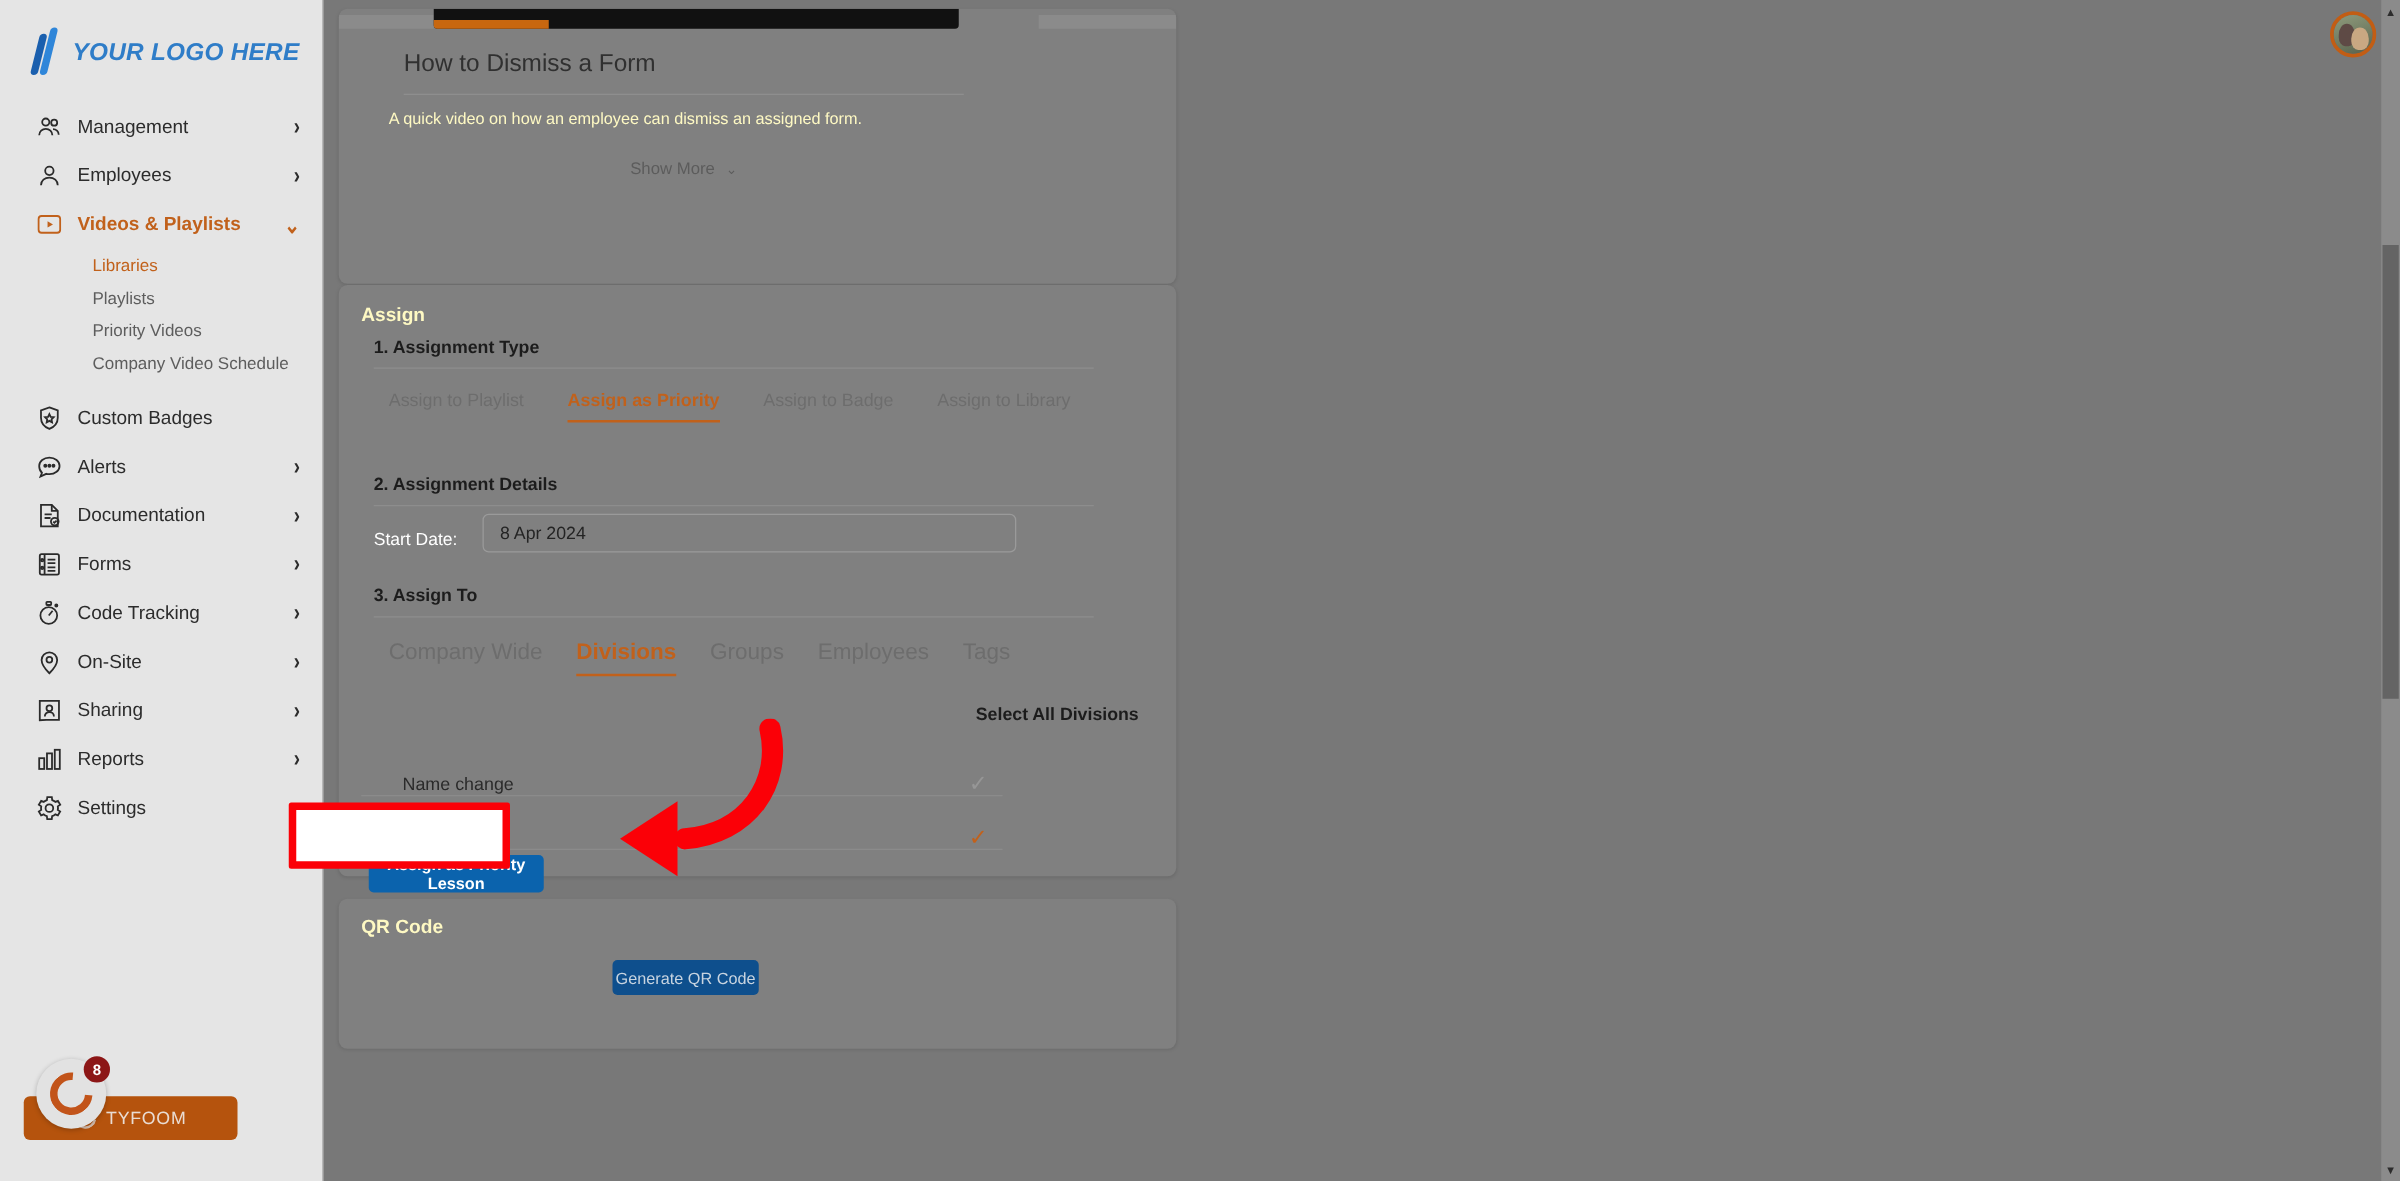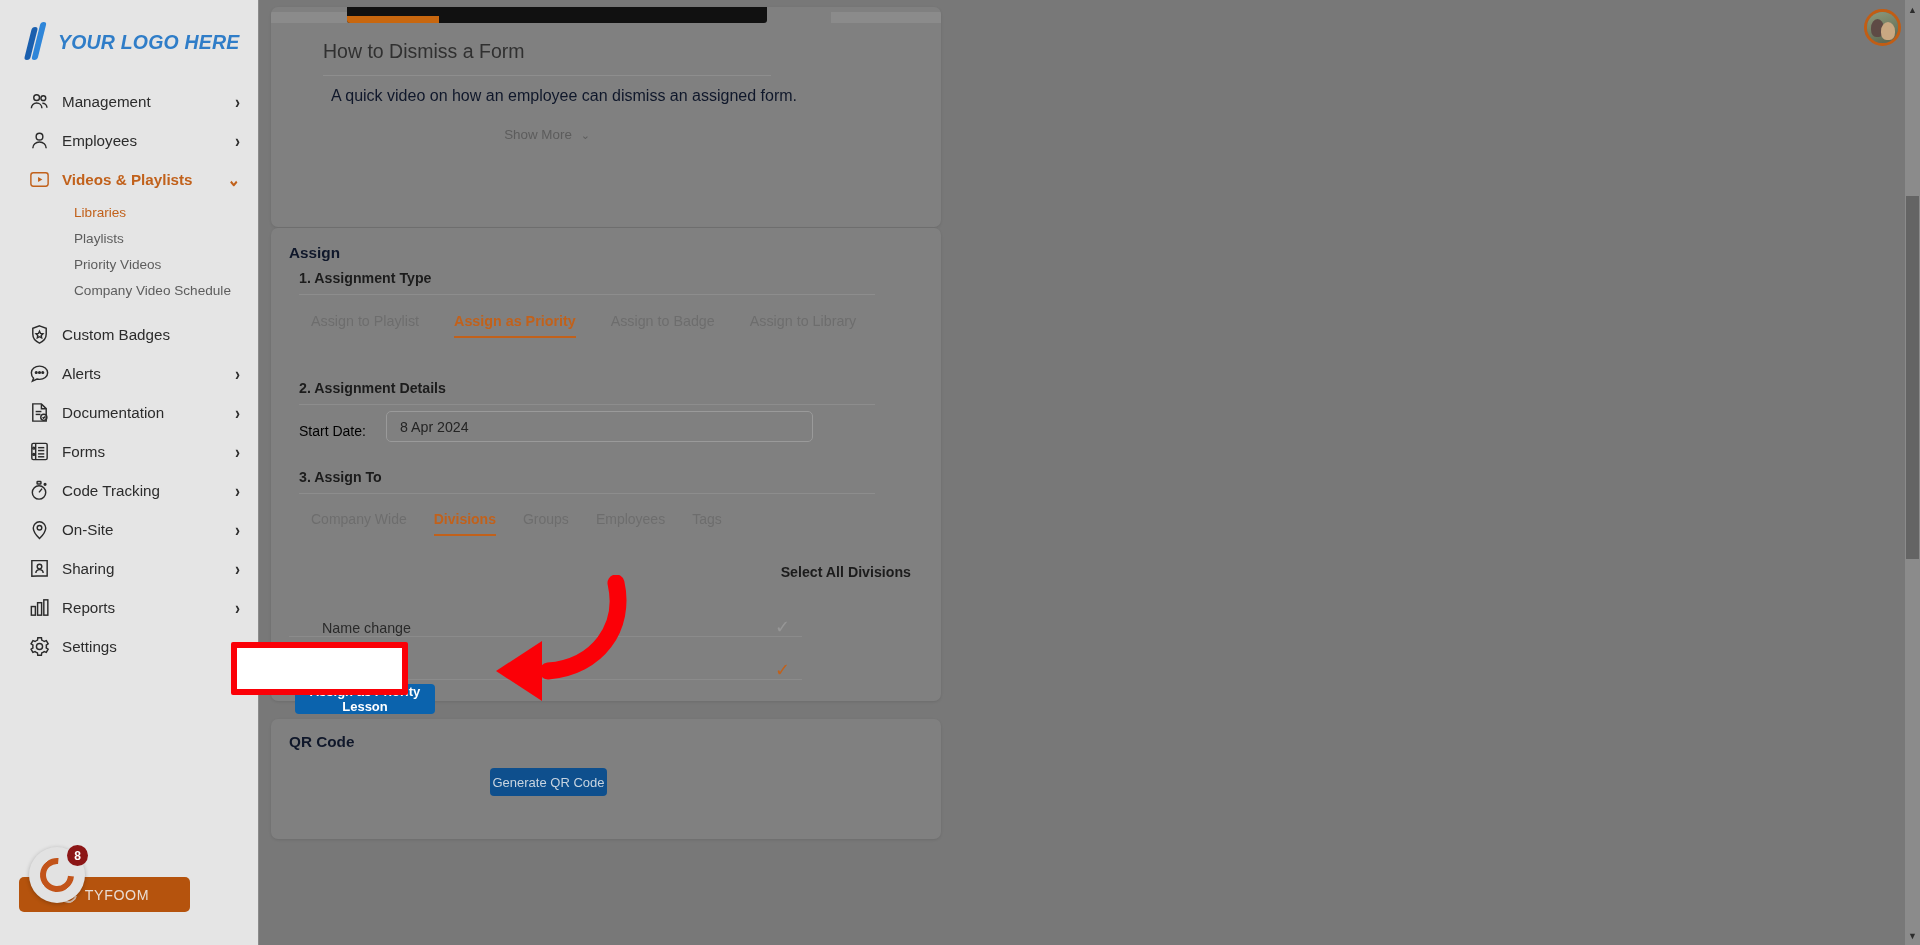--- a/index.html
+++ b/index.html
@@ -105,40 +105,40 @@
   .player {
     position: absolute; left: 76px; top: 0; width: 420px; height: 16px;
     background: #111; border-radius: 0 0 3px 3px;
   }
   .player .prog { position: absolute; left: 0; bottom: 0; height: 7px; width: 92px; background: #c8670f; border-radius: 0 0 0 3px; }
   .player-side { position: absolute; top: 5px; height: 11px; background: #8b8b8b; }
   .player-side.l { left: 0; width: 76px; }
   .player-side.r { right: 0; width: 110px; }
   #video-title { position: absolute; left: 52px; top: 33px; font-size: 19.5px; color: #303030; }
   #video-rule   { position: absolute; left: 52px; top: 68px; width: 448px; height: 1px; background: #8e8e8e; }
-  #video-desc   { position: absolute; left: 60px; top: 80px; font-size: 16px; color: #0f172a; }
+  #video-desc   { position: absolute; left: 40px; top: 80px; font-size: 13px; color: #fef9c3; }
   #show-more {
     position: absolute; left: 52px; top: 120px; width: 448px; text-align: center;
     font-size: 13.4px; color: #5c5c5c; cursor: pointer;
   }
   #show-more .cv { display: inline-block; margin-left: 5px; font-size: 11px; }
 
   
   #card-assign { top: 173px; height: 473px; }
-  .sec-h { font-size: 15.3px; font-weight: 700; color: #0f172a; }
+  .sec-h { font-size: 15.3px; font-weight: 700; color: #fef9c3; }
   #assign-h { position: absolute; left: 18px; top: 16px; }
   .step-h { position: absolute; font-size: 14.2px; font-weight: 700; color: #1c1c1c; }
   .step-rule { position: absolute; height: 1px; background: #8d8d8d; }
 
   .tabrow { position: absolute; display: flex; }
   .tab { font-size: 14.3px; color: #6d6d6d; cursor: pointer; padding-bottom: 7px; white-space: nowrap; }
   .tab.on { color: #c1611b; font-weight: 700; border-bottom: 2.5px solid #c1611b; }
-  .tabrow.small .tab { font-size: 14px; }
-
-  #lbl-start { position: absolute; left: 19px; top: 347px; font-size: 14px; color: #000000; }
+  .tabrow.small .tab { font-size: 18px; }
+
+  #lbl-start { position: absolute; left: 19px; top: 347px; font-size: 14px; color: #ffffff; }
   #date-input {
     position: absolute; left: 89px; top: 333px; width: 427px; height: 31px;
     border: 1px solid #9a9a9a; border-radius: 5px; background: transparent;
     display: flex; align-items: center; padding-left: 13px;
     font-size: 14.2px; color: #242424; font-family: "Liberation Sans", sans-serif;
   }
 
   #select-all { position: absolute; right: 31px; top: 469px; font-size: 14.2px; font-weight: 700; color: #1c1c1c; cursor: pointer; }
   .div-row {
     position: absolute; left: 19px; width: 513px; height: 43px;

